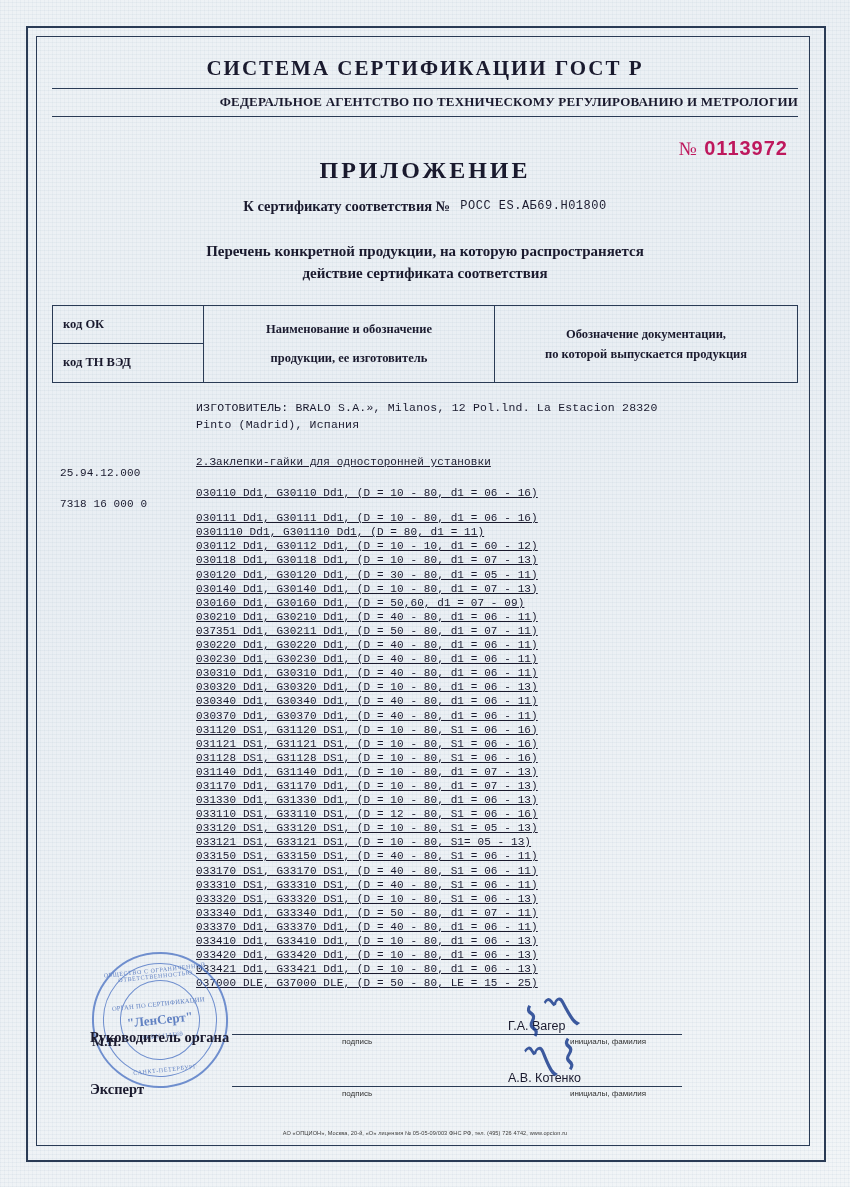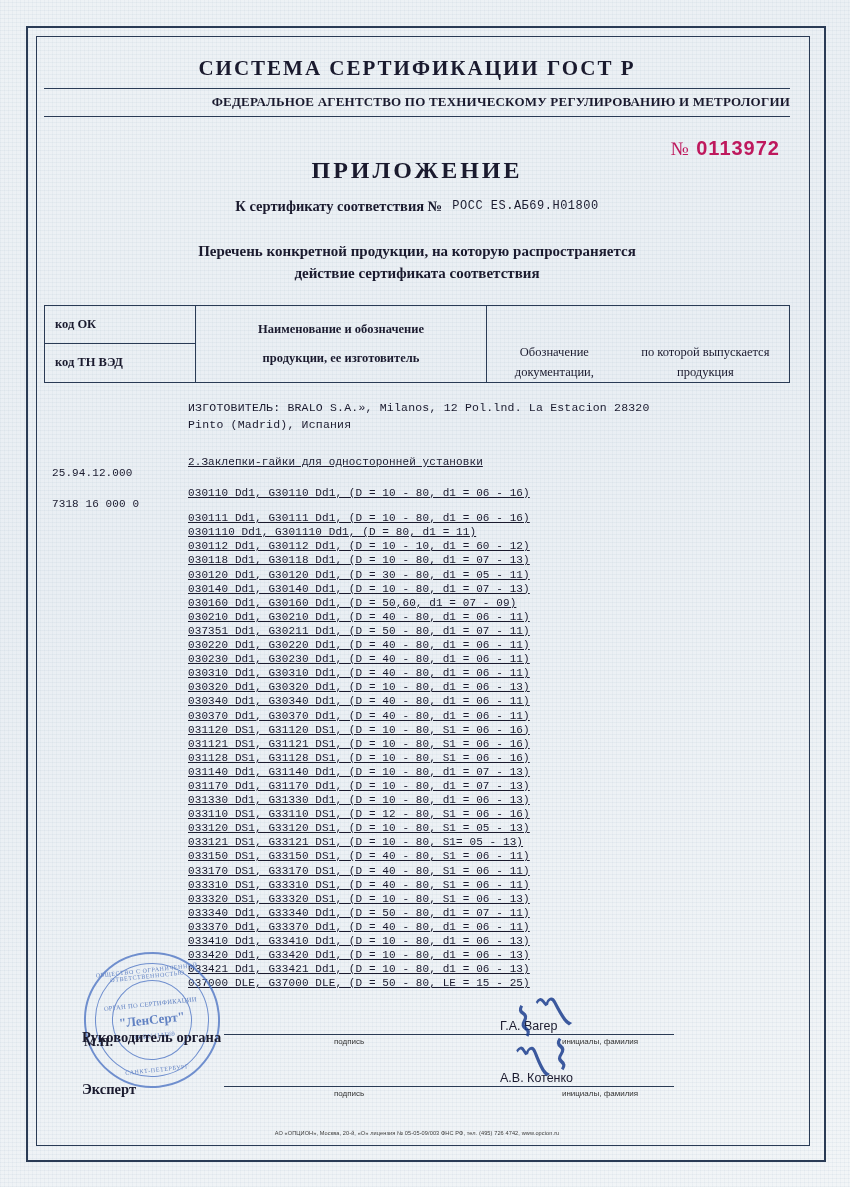--- a/index.html
+++ b/index.html
@@ -42,21 +42,21 @@
   }
   .inner-frame {
     position: absolute;
     left: 36px; top: 36px;
     width: 772px;
     height: 1108px;
     border: 1px solid #2a3b55;
   }
   .content {
     position: absolute;
-    left: 36px; top: 44px;
+    left: 44px; top: 44px;
     width: 762px;
     height: 1098px;
   }
   
   .header-box {
     margin: 0 8px;
     border-bottom: 1px solid #2a3b55;
   }
   .title-main {
     text-align: center;
@@ -155,26 +155,26 @@
     justify-content: center;
     text-align: center;
     font-size: 12.5px;
     font-weight: bold;
     line-height: 1.6;
     gap: 9px;
   }
   .col-doc {
     flex: 1;
     display: flex;
-    flex-direction: row;
-    align-items: flex-end;
+    flex-direction: column;
+    align-items: center;
     justify-content: center;
     text-align: center;
     font-size: 12.5px;
-    font-weight: normal;
+    font-weight: bold;
     line-height: 1.6;
   }
   
   .manufacturer {
     margin: 16px 8px 0 152px;
     font-family: "Liberation Mono", monospace;
     font-size: 11.5px;
     line-height: 1.5;
     letter-spacing: 0.2px;
   }

